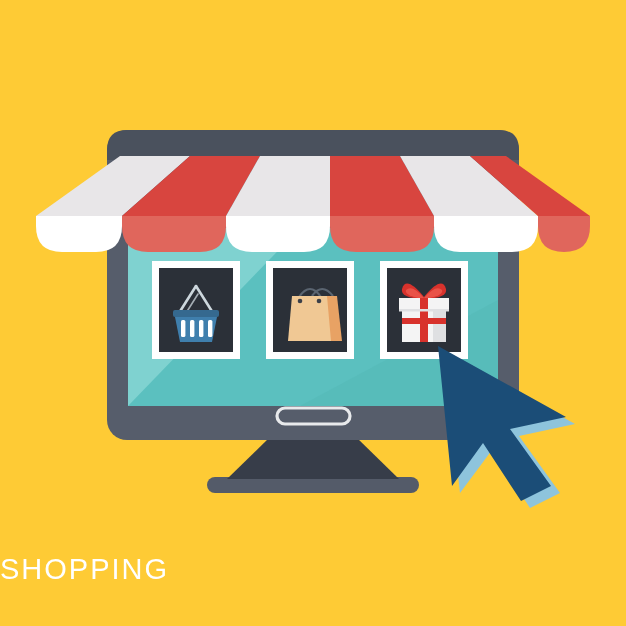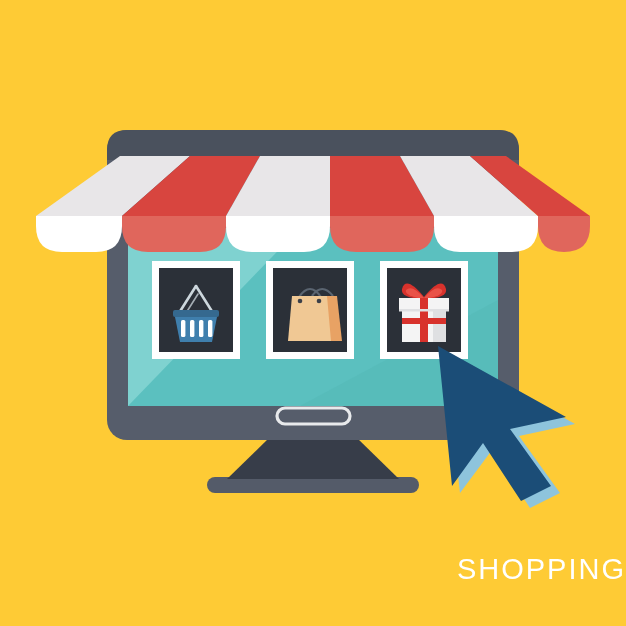--- a/index.html
+++ b/index.html
@@ -26,21 +26,21 @@
     top: 0;
     width: 626px;
     height: 626px;
     display: block;
   }
   #caption {
     position: absolute;
     left: 0;
     top: 548px;
     width: 626px;
-    text-align: right;
+    text-align: left;
     font-family: "Liberation Sans", sans-serif;
     font-size: 29px;
     font-weight: 400;
     letter-spacing: 2.0px;
     color: #ffffff;
     line-height: 42px;
     user-select: none;
   }
 </style>
 </head>

